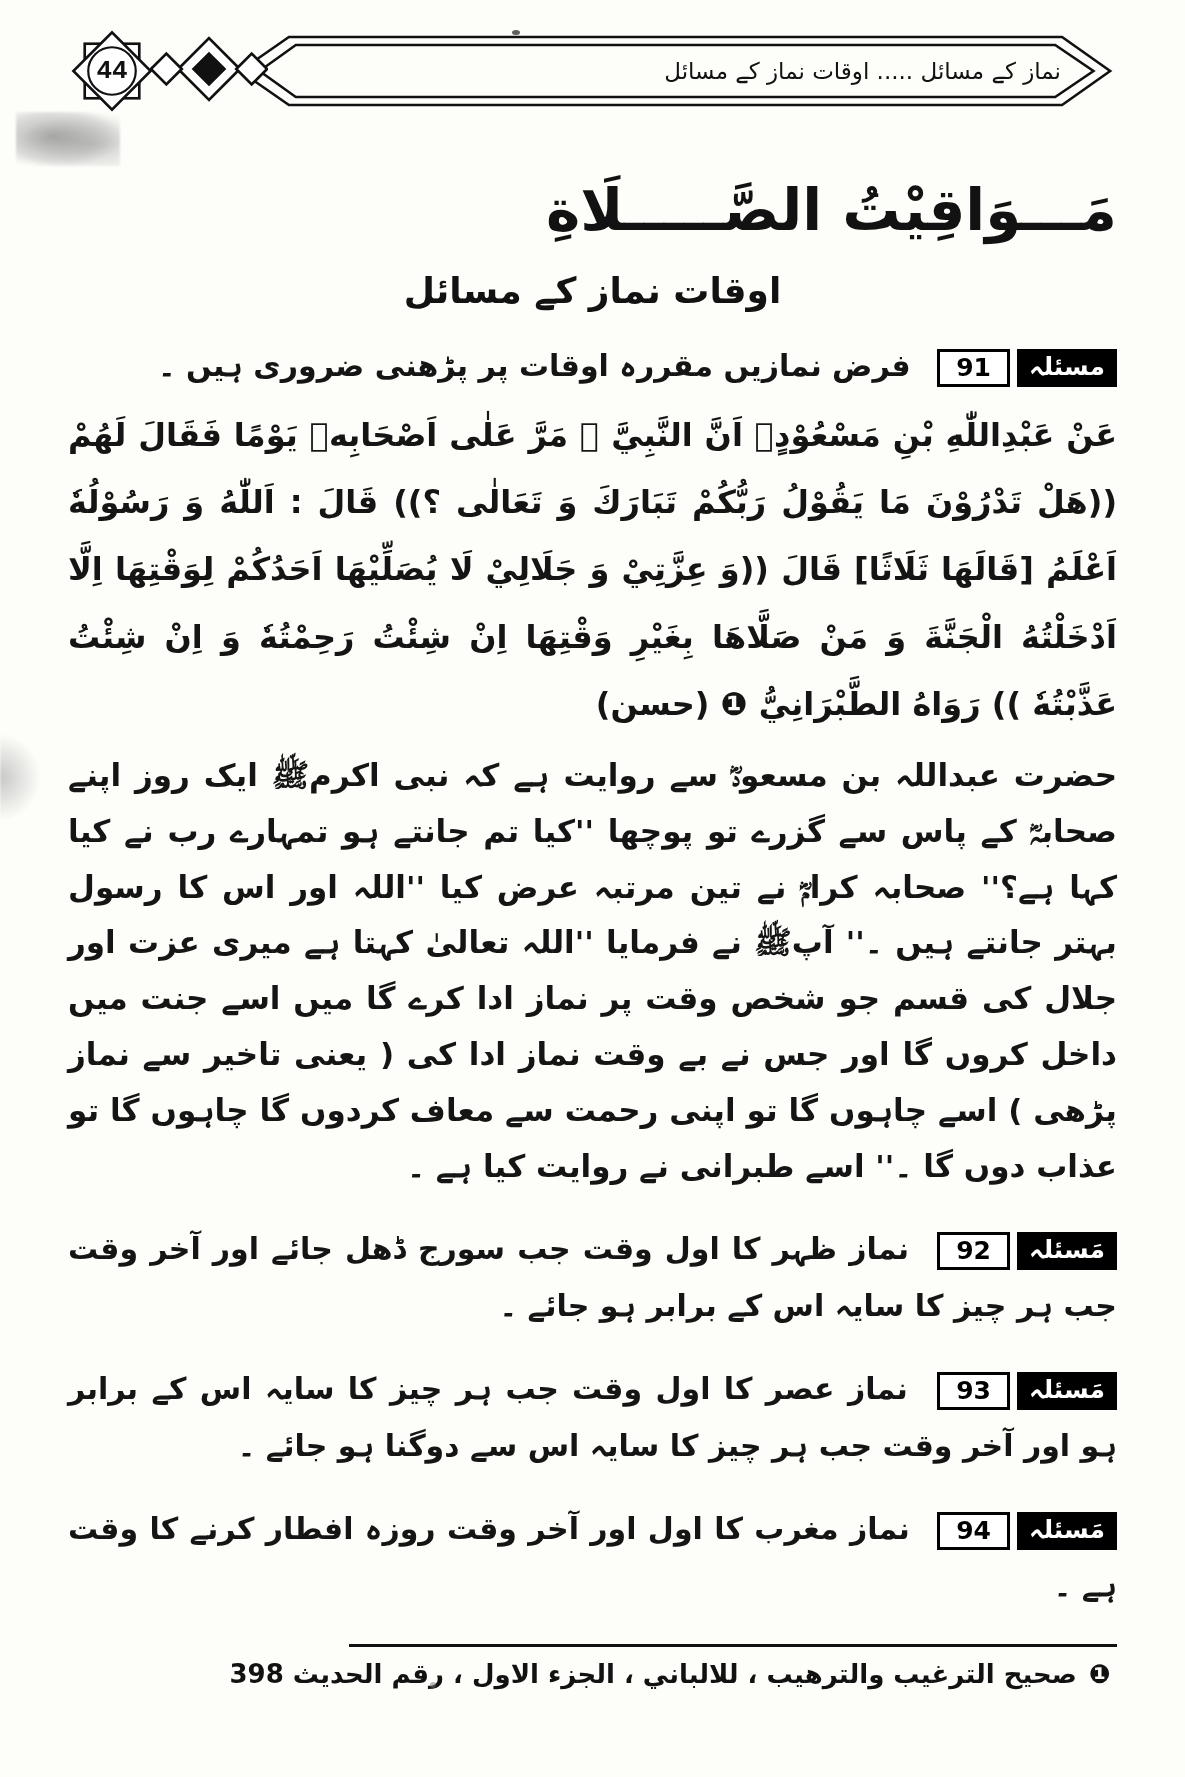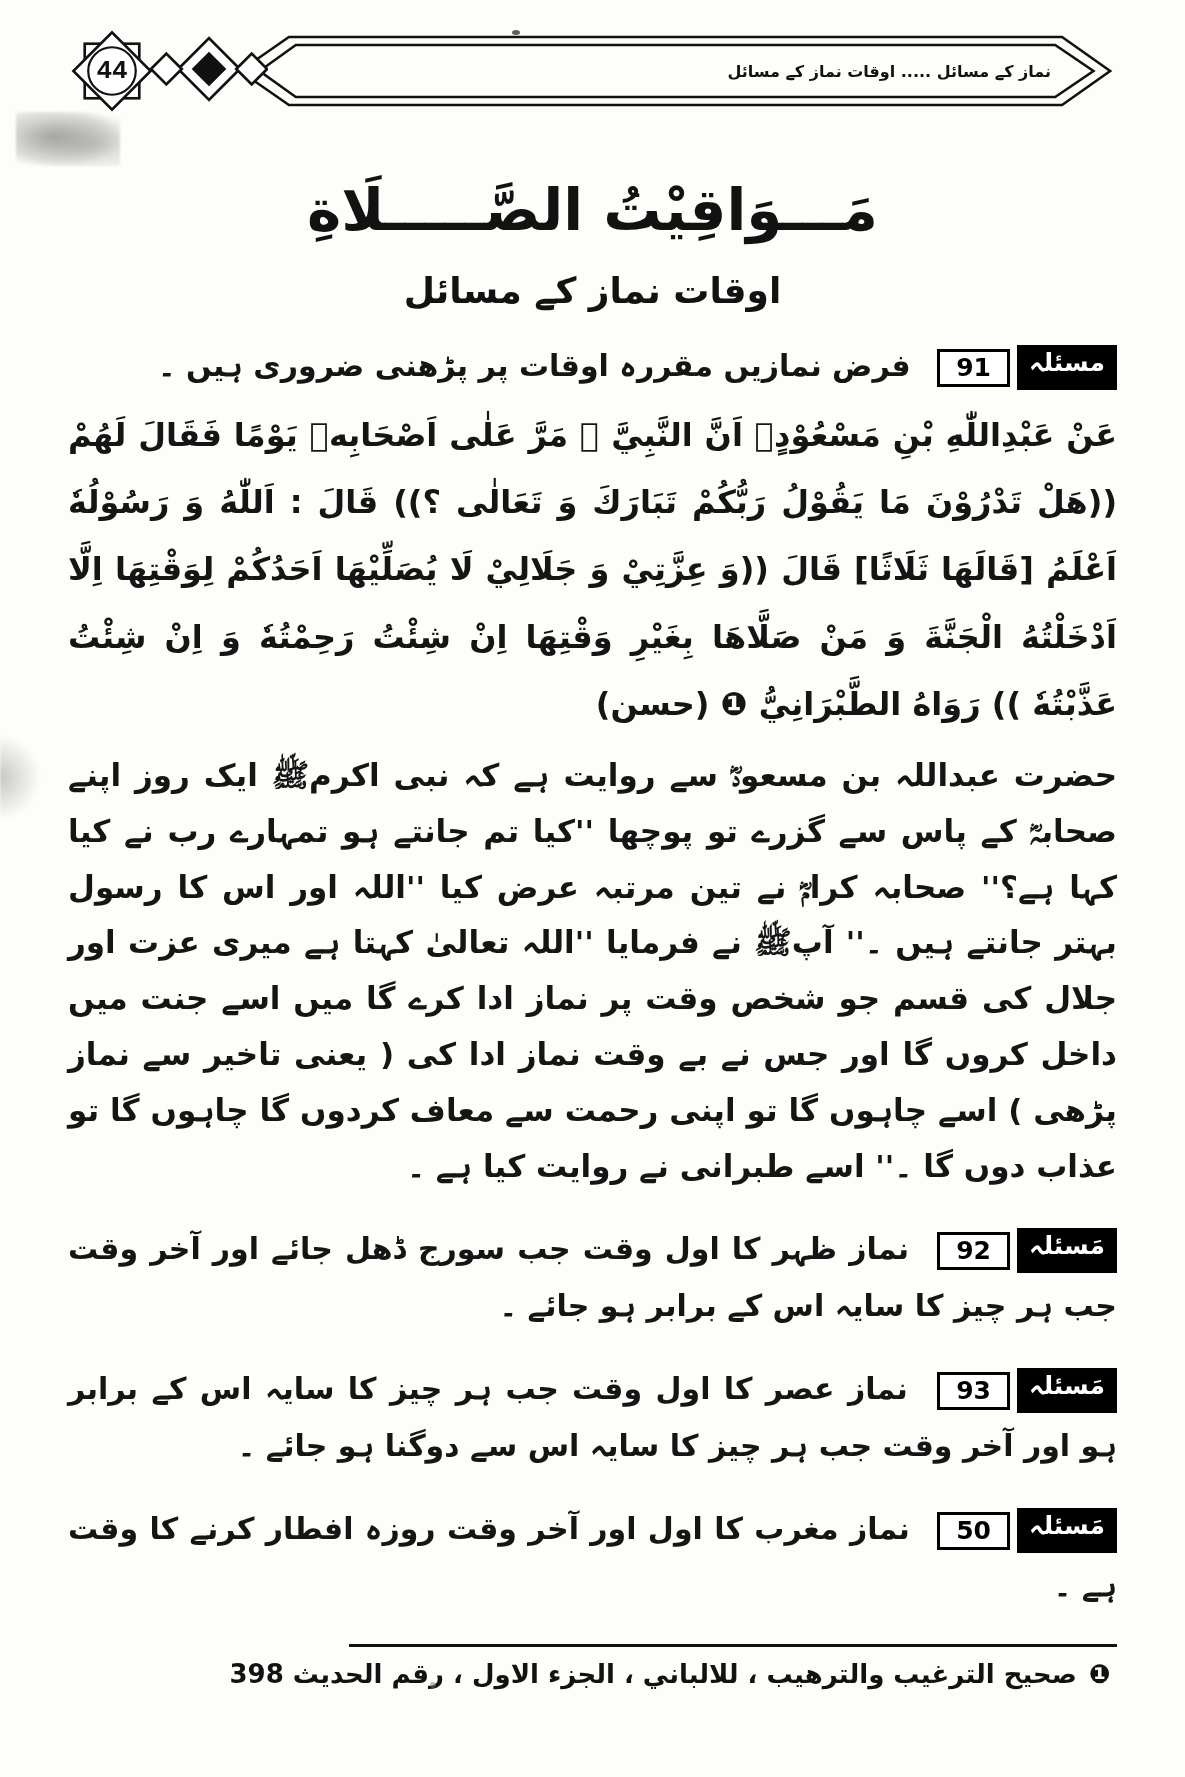--- a/index.html
+++ b/index.html
@@ -28,27 +28,27 @@
   .medallion svg { position:absolute; inset:0; }
   .pg-num {
     position:absolute; inset:0;
     display:flex; align-items:center; justify-content:center;
     font-size:26px; font-weight:bold; color:#111;
   }
   .ornament { flex:0 0 auto; margin:0 -34px 0 -6px; position:relative; z-index:2; }
   .ribbon { position:relative; flex:1 1 auto; height:78px; }
   .ribbon svg { position:absolute; inset:0; width:100%; height:100%; }
   .ribbon-title {
-    position:absolute; right:66px; top:50%; transform:translateY(-50%);
-    font-size:16px; font-weight:bold; direction:rtl; white-space:nowrap;
+    position:absolute; right:56px; top:50%; transform:translateY(-50%);
+    font-size:23px; font-weight:normal; direction:rtl; white-space:nowrap;
   }
 
   
   .main-title {
-    text-align:center;
+    text-align:right;
     font-size:58px;
     font-weight:bold;
     margin-top:62px;
     letter-spacing:1px;
   }
   .sub-title {
     text-align:center;
     font-size:36px;
     font-weight:bold;
     margin-top:26px;
@@ -70,21 +70,21 @@
     align-items:center;
     gap:7px;
     vertical-align:middle;
     margin-left:16px;
   }
   .badge-label {
     background:#000;
     color:#fff;
     font-size:25px;
     font-weight:bold;
-    padding:3px 12px 12px;
+    padding:3px 12px 5px;
     line-height:1.2;
   }
   .badge-number {
     border:3px solid #000;
     background:#fff;
     color:#000;
     font-size:25px;
     font-weight:bold;
     padding:1px 16px;
     line-height:1.2;
@@ -205,21 +205,21 @@
         <span class="badge-number">93</span>
       </span>
       <span>نماز عصر کا اول وقت جب ہر چیز کا سایہ اس کے برابر ہو اور آخر وقت جب ہر چیز کا سایہ اس سے دوگنا ہو جائے ۔</span>
     </p>
   </section>
 
   <section class="masala">
     <p class="para masala-text" lang="ur">
       <span class="masala-badge">
         <span class="badge-label">مَسئلہ</span>
-        <span class="badge-number">50</span>
+        <span class="badge-number">94</span>
       </span>
       <span>نماز مغرب کا اول اور آخر وقت روزہ افطار کرنے کا وقت ہے ۔</span>
     </p>
   </section>
 
   <footer class="footnote-area">
     <div class="fn-rule"></div>
     <p class="footnote" lang="ar">
       <span class="fn-marker">❶</span>
       <span>صحيح الترغيب والترهيب ، للالباني ، الجزء الاول ، رقم الحديث 398</span>

